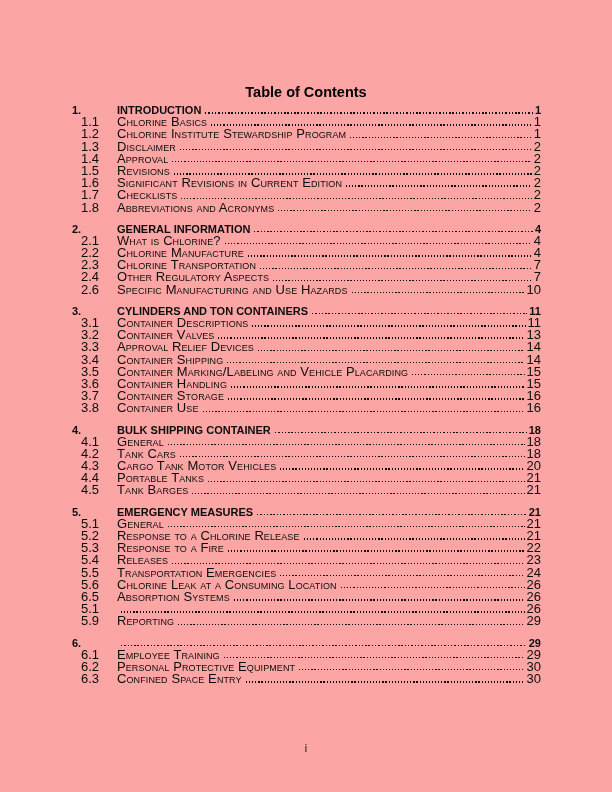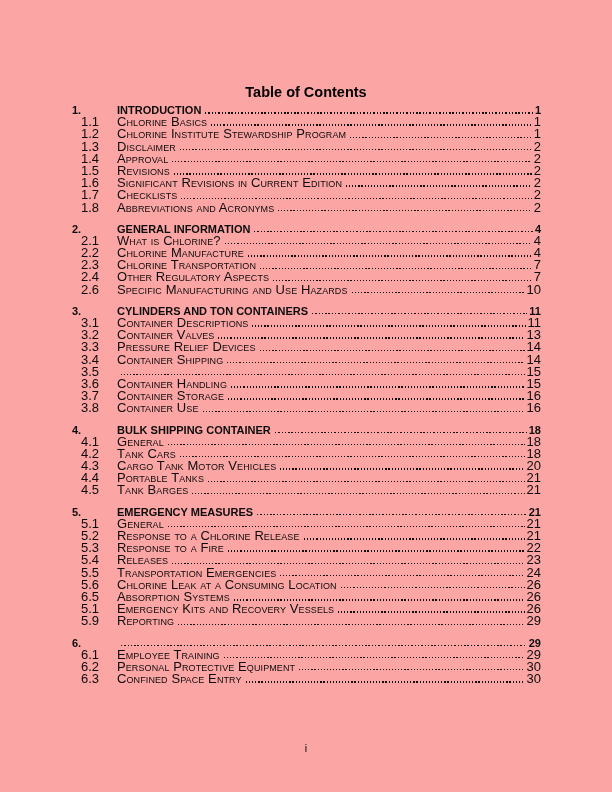--- a/index.html
+++ b/index.html
@@ -209,32 +209,33 @@
           <span class="pg">11</span>
         </div>
         <div class="row sub">
           <span class="num">3.2</span>
           <span class="title">Container Valves</span>
           <span class="fill"></span>
           <span class="pg">13</span>
         </div>
         <div class="row sub">
           <span class="num">3.3</span>
-          <span class="title">Pressure Relief Devices</span>
+          <span class="title">Approval Relief Devices</span>
           <span class="fill"></span>
           <span class="pg">14</span>
         </div>
         <div class="row sub">
           <span class="num">3.4</span>
           <span class="title">Container Shipping</span>
           <span class="fill"></span>
           <span class="pg">14</span>
         </div>
         <div class="row sub">
           <span class="num">3.5</span>
+          <span class="title">Container Marking/Labeling and Vehicle Placarding</span>
           <span class="fill"></span>
           <span class="pg">15</span>
         </div>
         <div class="row sub">
           <span class="num">3.6</span>
           <span class="title">Container Handling</span>
           <span class="fill"></span>
           <span class="pg">15</span>
         </div>
         <div class="row sub">
@@ -332,21 +333,20 @@
           <span class="pg">26</span>
         </div>
         <div class="row sub">
           <span class="num">6.5</span>
           <span class="title">Absorption Systems</span>
           <span class="fill"></span>
           <span class="pg">26</span>
         </div>
         <div class="row sub">
           <span class="num">5.1</span>
-          <span class="title">Emergency Kits and Recovery Vessels</span>
           <span class="fill"></span>
           <span class="pg">26</span>
         </div>
         <div class="row sub">
           <span class="num">5.9</span>
           <span class="title">Reporting</span>
           <span class="fill"></span>
           <span class="pg">29</span>
         </div>
       </div>

